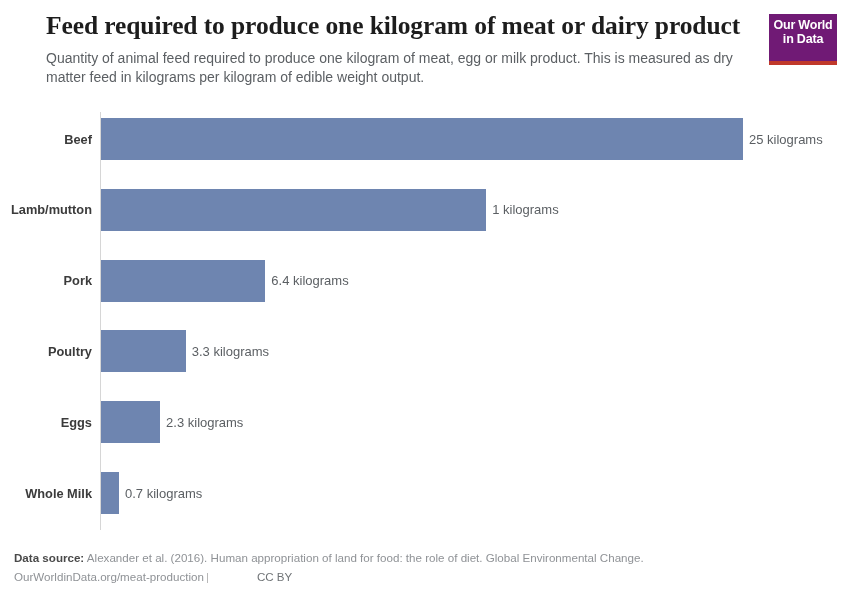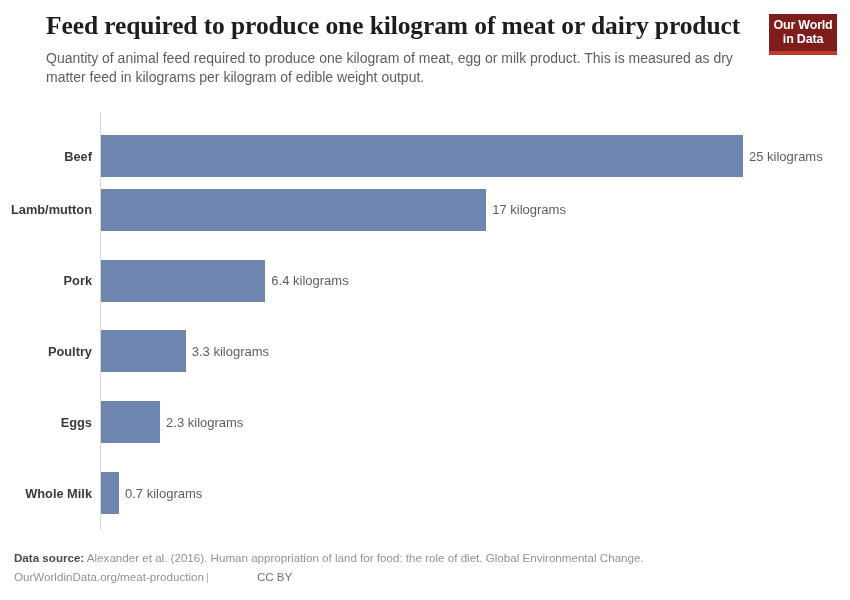--- a/index.html
+++ b/index.html
@@ -50,23 +50,23 @@
     margin: 8px 0 0 0;
     max-width: 730px;
   }
 
   
   .owid-logo {
     position: absolute;
     right: 13px;
     top: 14px;
     width: 68px;
-    background: #7f1d1d;
+    background: #701a75;
     border-bottom: 4px solid #c0392b;
-    padding: 5px 4px 5px 4px;
+    padding: 5px 4px 15px 4px;
     box-sizing: border-box;
     text-align: center;
     line-height: 1.08;
   }
   .owid-logo-line {
     display: block;
     color: #ffffff;
     font-family: "Liberation Sans", sans-serif;
     font-size: 12.5px;
     font-weight: 700;
@@ -176,29 +176,29 @@
   </div>
 
   <div class="owid-logo">
     <span class="owid-logo-line">Our World</span>
     <span class="owid-logo-line">in Data</span>
   </div>
 
   <div class="plot">
     <div class="axis-line"></div>
     <div id="bars-host">
-        <div class="bar-row" style="top: 27px;">
+        <div class="bar-row" style="top: 10px;">
           <div class="bar-label">Beef</div>
           <div class="bar-rect" style="width: 642px; background: rgb(110, 133, 176); height: 42px;"></div>
           <div class="bar-value" style="left: 749px;">25 kilograms</div>
         </div>
         <div class="bar-row" style="top: 80.8px; padding-left: 20px;">
           <div class="bar-label">Lamb/mutton</div>
           <div class="bar-rect" style="width: 385.2px; background: rgb(110, 133, 176); height: 42px;"></div>
-          <div class="bar-value" style="left: 492.2px;">17 kilograms</div>
+          <div class="bar-value" style="left: 492.2px;">1 kilograms</div>
         </div>
         <div class="bar-row" style="top: 151.6px;">
           <div class="bar-label">Pork</div>
           <div class="bar-rect" style="width: 164.352px; background: rgb(110, 133, 176); height: 42px;"></div>
           <div class="bar-value" style="left: 271.352px;">6.4 kilograms</div>
         </div>
         <div class="bar-row" style="top: 222.4px;">
           <div class="bar-label">Poultry</div>
           <div class="bar-rect" style="width: 84.744px; background: rgb(110, 133, 176); height: 42px;"></div>
           <div class="bar-value" style="left: 191.744px;">3.3 kilograms</div>

